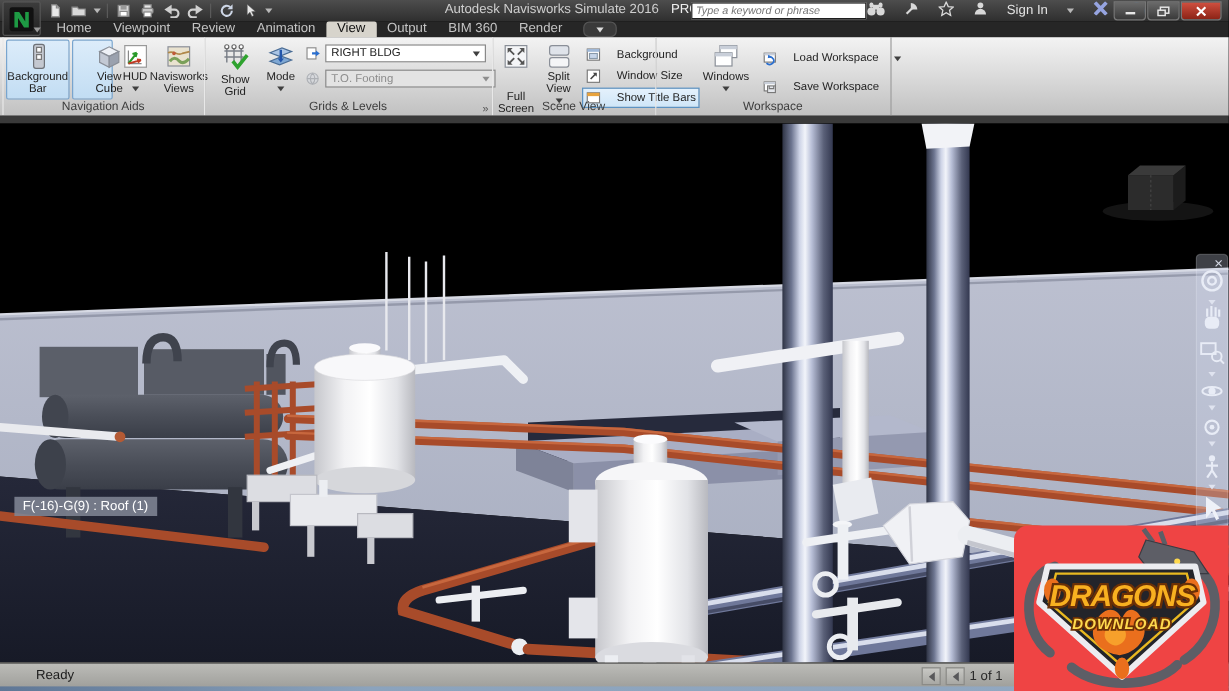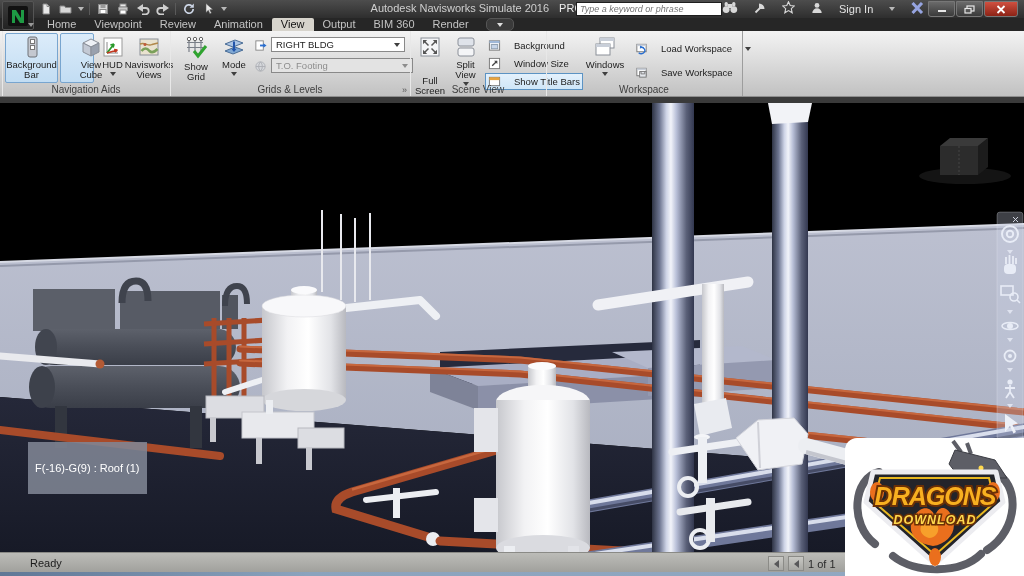--- a/index.html
+++ b/index.html
@@ -50,35 +50,35 @@
   .sicon{width:13px;height:13px;flex:0 0 auto;}
   .combo{position:absolute;height:15px;background:#fff;border:1px solid #898989;font-size:9.5px;color:#222;
     display:flex;align-items:center;padding:0 4px;cursor:pointer;box-sizing:border-box;}
   .combo.disabled{background:#e3e3e3;color:#8d8d8d;}
   .combo .dar{margin-left:auto;}
   .dar{width:0;height:0;border-left:3px solid transparent;border-right:3px solid transparent;border-top:4px solid #3f3f3f;}
   .dlaunch{position:absolute;right:3px;bottom:1px;font-size:9px;color:#555;cursor:pointer;}
   
   .gapstrip{position:absolute;top:97px;left:0;width:1024px;height:6px;background:#3a3a3a;}
   .viewport{position:absolute;top:103px;left:0;width:1024px;height:449px;background:#000;}
-  .hudlabel{position:absolute;left:28px;top:414px;background:rgba(128,133,148,.88);color:#fff;
-    font-size:11px;padding:20px 7px;z-index:3;margin-top:28px;}
+  .hudlabel{position:absolute;left:12px;top:414px;background:rgba(128,133,148,.88);color:#fff;
+    font-size:11px;padding:2px 7px;z-index:3;}
   
   .statusbar{position:absolute;top:552px;left:0;width:1024px;height:20px;
     background:linear-gradient(#bcbcb8,#9f9f9b);border-top:1px solid #8a8a86;font-size:11px;color:#1c1c1c;}
   .ready{position:absolute;left:30px;top:4px;}
   .sheetnav{position:absolute;left:768px;top:3px;display:flex;align-items:center;gap:4px;}
   .snbtn{width:14px;height:13px;background:linear-gradient(#c8c8c4,#a8a8a4);border:1px solid #8b8b87;
     display:flex;align-items:center;justify-content:center;cursor:pointer;}
   .ltri{width:0;height:0;border-top:4px solid transparent;border-bottom:4px solid transparent;border-right:5px solid #58585a;}
   .sheetcount{font-size:11px;color:#2a2a2a;}
   .bottomstrip{position:absolute;top:572px;left:0;width:1024px;height:4px;
     background:linear-gradient(90deg,#5f7796,#8ba3bd 30%,#93a9c2);}
   
-  .dlogo{position:absolute;left:845px;top:438px;width:179px;height:138px;background:#ffffff;
+  .dlogo{position:absolute;left:845px;top:438px;width:179px;height:138px;background:#ef4444;
     border-radius:12px 0 0 0;z-index:6;}
 </style>
 </head>
 <body>
 
 <div class="titlebar">
   <div class="qat">
     <span class="qi">
         <svg width="12" height="12" viewBox="0 0 12 12">
           <path d="M3 1 h4 l2.5 2.5 V11 H3 Z" fill="#e8e8e8" stroke="#888"></path>

